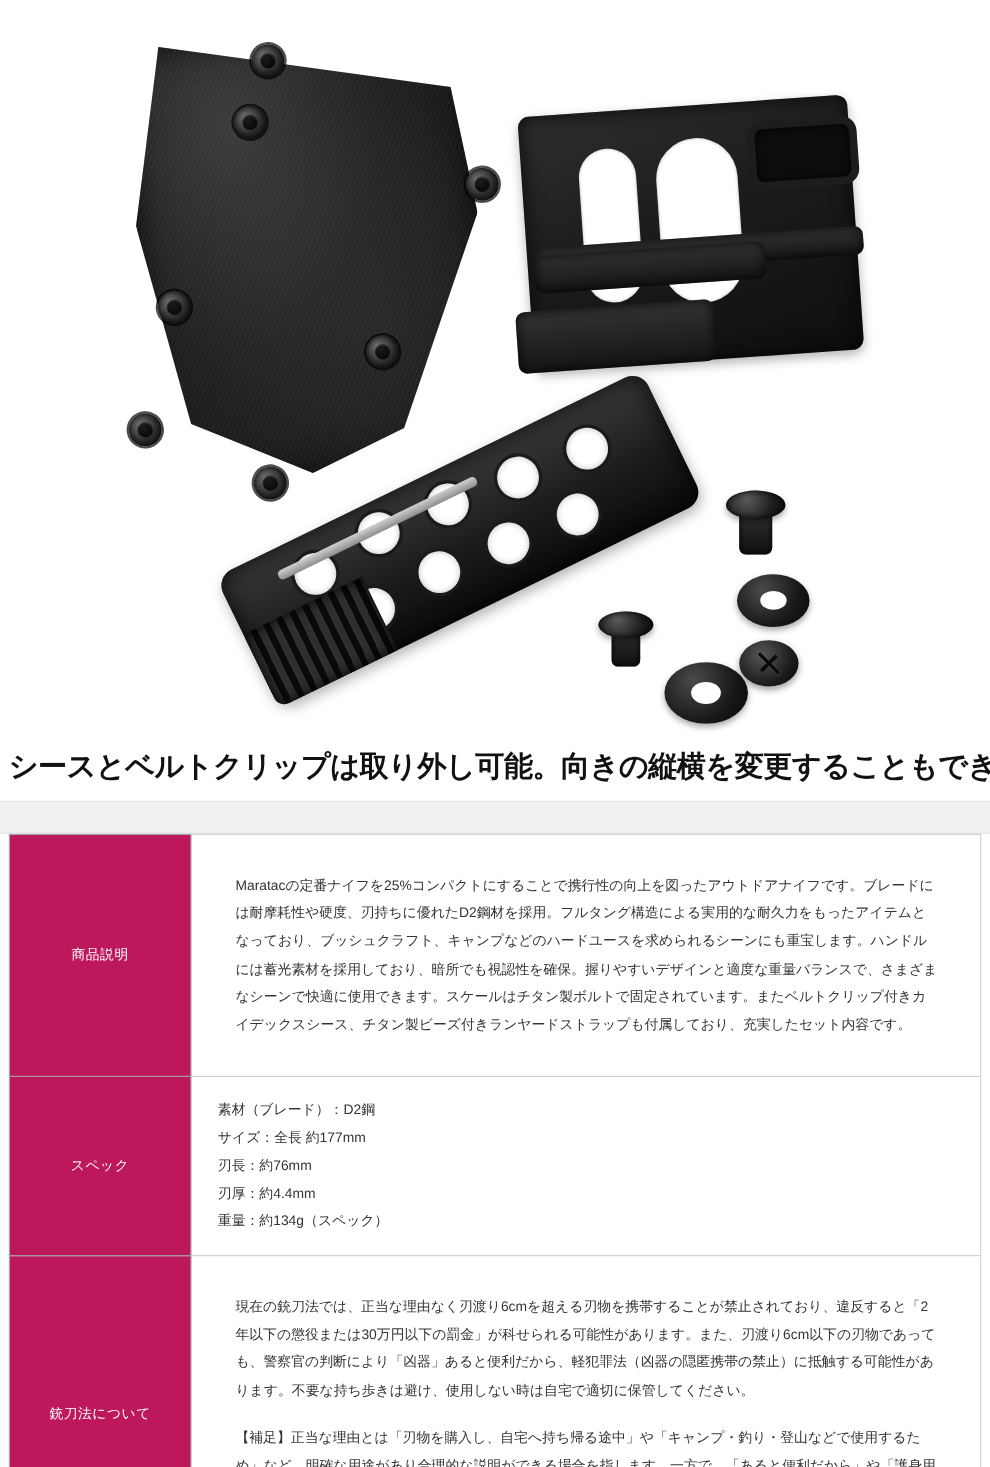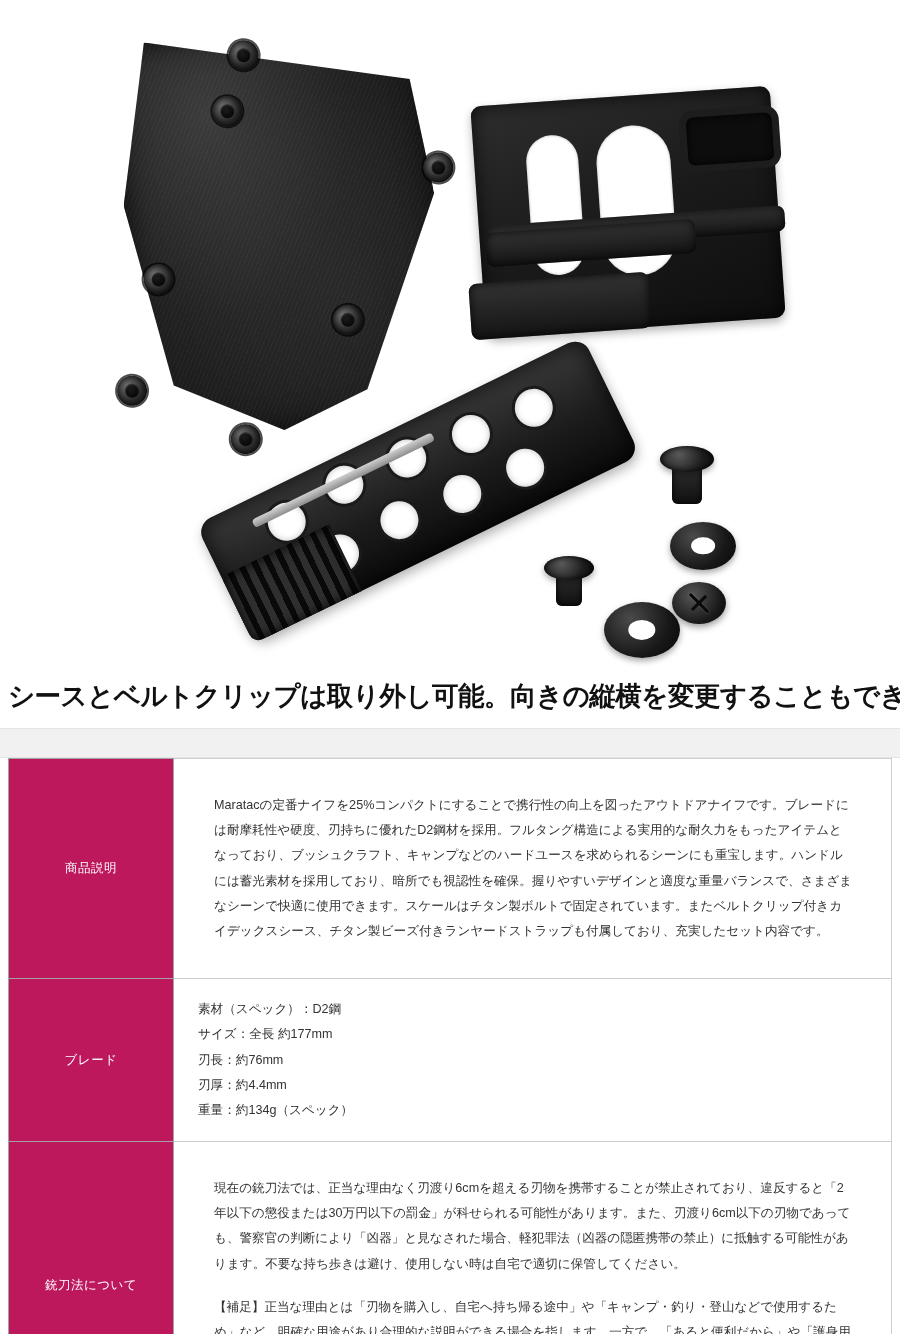--- a/index.html
+++ b/index.html
@@ -334,33 +334,33 @@
 <div class="spec-wrap">
   <table class="spec">
     <tbody>
         <tr>
       <th>商品説明</th>
       <td>
         <p>Maratacの定番ナイフを25%コンパクトにすることで携行性の向上を図ったアウトドアナイフです。ブレードには耐摩耗性や硬度、刃持ちに優れたD2鋼材を採用。フルタング構造による実用的な耐久力をもったアイテムとなっており、ブッシュクラフト、キャンプなどのハードユースを求められるシーンにも重宝します。ハンドルには蓄光素材を採用しており、暗所でも視認性を確保。握りやすいデザインと適度な重量バランスで、さまざまなシーンで快適に使用できます。スケールはチタン製ボルトで固定されています。またベルトクリップ付きカイデックスシース、チタン製ビーズ付きランヤードストラップも付属しており、充実したセット内容です。</p>
       </td>
     </tr>
     <tr>
-      <th>ブレード</th>
+      <th>スペック</th>
       <td>
         <div class="spec-lines">
-          <div>素材（スペック）：D2鋼</div>
+          <div>素材（ブレード）：D2鋼</div>
           <div>サイズ：全長 約177mm</div>
           <div>刃長：約76mm</div>
           <div>刃厚：約4.4mm</div>
           <div>重量：約134g（スペック）</div>
         </div>
       </td>
     </tr>
     <tr>
       <th>銃刀法について</th>
       <td>
-        <p>現在の銃刀法では、正当な理由なく刃渡り6cmを超える刃物を携帯することが禁止されており、違反すると「2年以下の懲役または30万円以下の罰金」が科せられる可能性があります。また、刃渡り6cm以下の刃物であっても、警察官の判断により「凶器」と見なされた場合、軽犯罪法（凶器の隠匿携帯の禁止）に抵触する可能性があります。不要な持ち歩きは避け、使用しない時は自宅で適切に保管してください。</p>
+        <p>現在の銃刀法では、正当な理由なく刃渡り6cmを超える刃物を携帯することが禁止されており、違反すると「2年以下の懲役または30万円以下の罰金」が科せられる可能性があります。また、刃渡り6cm以下の刃物であっても、警察官の判断により「凶器」あると便利だから、軽犯罪法（凶器の隠匿携帯の禁止）に抵触する可能性があります。不要な持ち歩きは避け、使用しない時は自宅で適切に保管してください。</p>
         <p>【補足】正当な理由とは「刃物を購入し、自宅へ持ち帰る途中」や「キャンプ・釣り・登山などで使用するため」など、明確な用途があり合理的な説明ができる場合を指します。一方で、「あると便利だから」や「護身用として携帯するため」などの理由は正当な理由とは認められませんので、ご注意ください。法律を遵守し、安全にお取り扱いくださいますようお願いいたします。</p>
       </td>
     </tr>
   </tbody>
     </table>
 </div>
 
 </body></html>

